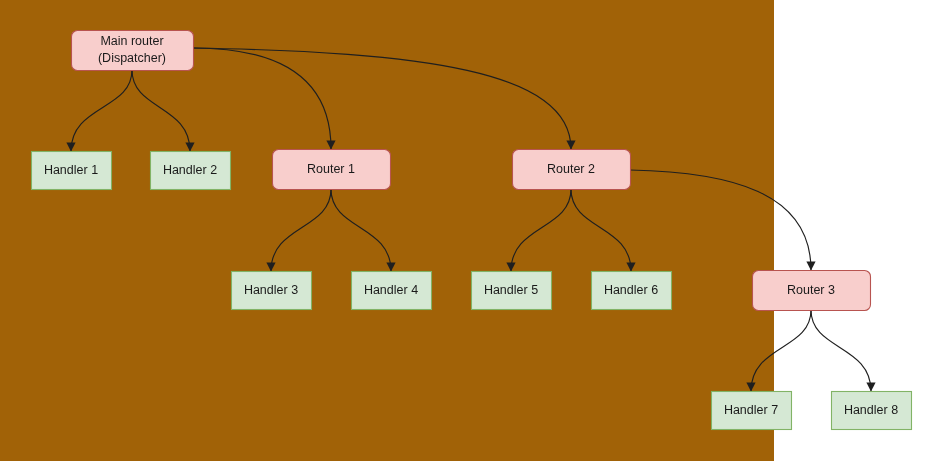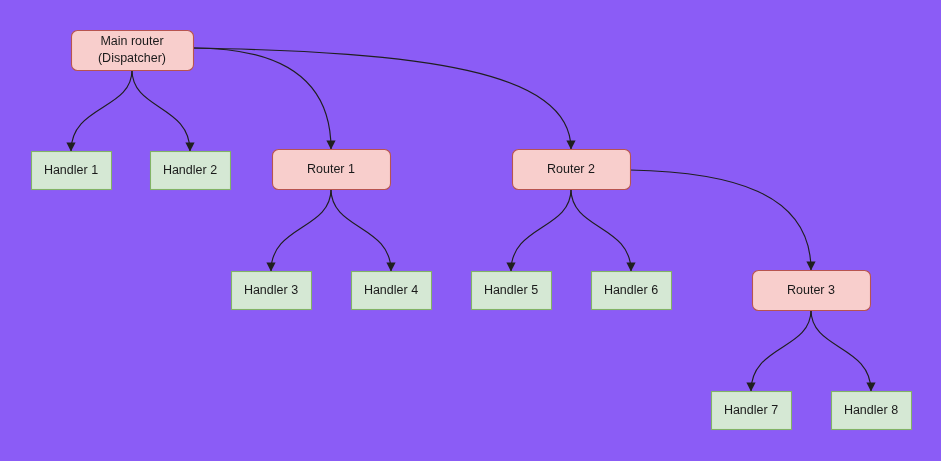--- a/index.html
+++ b/index.html
@@ -8,23 +8,23 @@
     background: #ffffff;
   }
   body {
     width: 941px;
     height: 461px;
     font-family: "Liberation Sans", sans-serif;
     overflow: hidden;
   }
   #diagram-canvas {
     position: relative;
-    width: 941px;
+    width: 774px;
     height: 461px;
-    background: #8b5cf6;
+    background: #a16207;
   }
   svg.diagram-svg {
     position: absolute;
     top: 0;
     left: 0;
     width: 941px;
     height: 461px;
     display: block;
   }
   .node-label {

